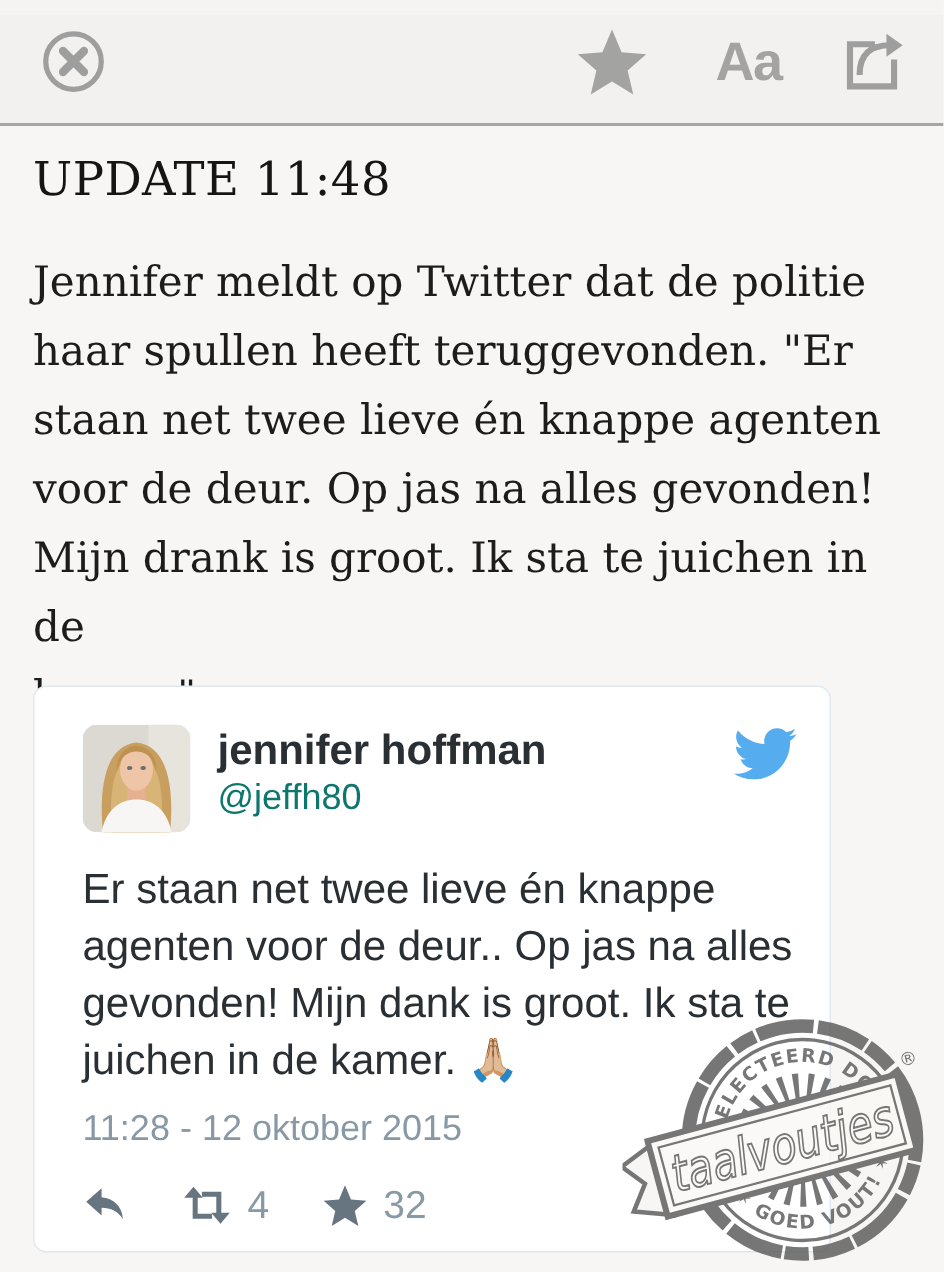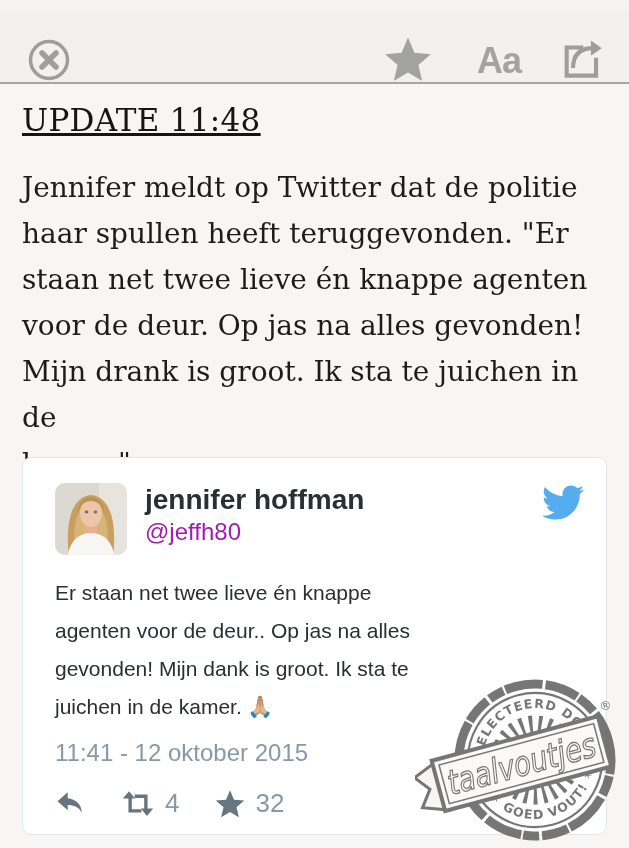--- a/index.html
+++ b/index.html
@@ -7,50 +7,50 @@
     width:629px;height:848px;position:relative;overflow:hidden;
     background:#f7f6f4;
     font-family:"DejaVu Serif", serif;
   }
   
   .topbar{
     position:absolute;left:0;top:0;width:629px;height:82px;
     background:#f2f1ef;border-bottom:2px solid #a5a5a3;
     box-shadow:inset 0 10px 0 rgba(255,255,255,0.25);
   }
-  .tb-icon{position:absolute;top:0;height:82px;display:flex;align-items:flex-end;justify-content:center;cursor:pointer;}
+  .tb-icon{position:absolute;top:0;height:82px;display:flex;align-items:center;justify-content:center;cursor:pointer;}
   .tb-close{left:26px;width:46px;}
   .tb-star{left:382px;width:52px;}
   .tb-aa{left:468px;width:62px;color:#a3a3a1;font-family:"Liberation Sans",sans-serif;
          font-weight:bold;font-size:36px;letter-spacing:-1px;}
   .tb-share{left:556px;width:52px;}
   
   .article{position:absolute;left:0;top:84px;width:629px;}
   .article-title{
-    margin:18px 0 0 22px;font-size:31px;color:#151515;letter-spacing:.3px;text-decoration:underline;
+    margin:18px 0 0 22px;font-size:31px;color:#151515;letter-spacing:.3px;
   }
   .article-body{
     margin:27px 18px 0 22px;font-size:28px;line-height:46px;color:#1c1c1c;
     white-space:pre-line;
   }
   
   .tweet-card{
-    position:absolute;left:22px;top:457px;width:585px;height:378px;
+    position:absolute;left:22px;top:457px;width:532px;height:378px;
     box-sizing:border-box;background:#ffffff;border:1px solid #e1e8ed;border-radius:9px;
     padding:25px 22px 0 32px;
     font-family:"Liberation Sans",sans-serif;color:#292f33;
   }
   .tweet-header{display:flex;align-items:flex-start;}
   .avatar{width:72px;height:72px;border-radius:10px;overflow:hidden;flex:none;cursor:pointer;}
   .id-block{margin-left:18px;margin-top:2px;}
   .tweet-name{font-size:28px;font-weight:bold;color:#292f33;line-height:30px;cursor:pointer;}
-  .tweet-handle{font-size:24px;color:#a21caf;line-height:28px;margin-top:3px;cursor:pointer;}
+  .tweet-handle{font-size:24px;color:#0f766e;line-height:28px;margin-top:3px;cursor:pointer;}
   .bird{margin-left:auto;margin-top:2px;cursor:pointer;}
   .tweet-text{
-    margin-top:19px;font-size:21px;line-height:38px;color:#292f33;white-space:pre-line;
+    margin-top:19px;font-size:28px;line-height:38px;color:#292f33;white-space:pre-line;
   }
   .tweet-time{margin-top:13px;font-size:24px;color:#8899a6;}
   .tweet-actions{margin-top:19px;display:flex;align-items:center;height:34px;}
   .act{display:flex;align-items:center;cursor:pointer;}
   .act + .act{margin-left:36px;}
   .act-count{font-size:26px;color:#8899a6;margin-left:10px;font-weight:normal;}
   
   .stamp{position:absolute;left:415px;top:640px;width:240px;height:240px;opacity:.82;pointer-events:none;}
   .stamp text{font-family:"DejaVu Sans",sans-serif;}
 </style>
@@ -115,21 +115,21 @@
       <svg width="42" height="35" viewBox="0 0 24 20">
         <path fill="#55acee" d="M24 2.557c-.883.392-1.832.656-2.828.775 1.017-.609 1.798-1.574 2.165-2.724-.951.564-2.005.974-3.127 1.195C19.313.846 18.032.248 16.616.248c-3.179 0-5.515 2.966-4.797 6.045C7.728 6.088 4.1 4.128 1.671 1.149.381 3.362 1.002 6.257 3.194 7.723c-.806-.026-1.566-.247-2.229-.616-.054 2.281 1.581 4.415 3.949 4.89-.693.188-1.452.232-2.224.084.626 1.956 2.444 3.379 4.6 3.419-2.07 1.623-4.678 2.348-7.29 2.04 2.179 1.397 4.768 2.212 7.548 2.212 9.142 0 14.307-7.721 13.995-14.646C22.505 4.411 23.34 3.544 24 2.557z"></path>
       </svg>
     </div>
   </div>
 
   <div class="tweet-text">Er staan net twee lieve én knappe
 agenten voor de deur.. Op jas na alles
 gevonden! Mijn dank is groot. Ik sta te
 juichen in de kamer. 🙏🏼</div>
-  <div class="tweet-time">11:41 - 12 oktober 2015</div>
+  <div class="tweet-time">11:28 - 12 oktober 2015</div>
 
   <div class="tweet-actions">
     <div class="act">
       <svg width="30" height="25" viewBox="0 0 26 22">
         <path d="M11 1 L2 9 L11 17 L11 12.4 C16.5 12.4 20.6 14.4 23.5 19 C23 11.5 18 7 11 6.3 Z" fill="#66757f"></path>
       </svg>
     </div>
     <div class="act">
       <svg width="34" height="27" viewBox="0 0 30 24">
         <polygon points="7,1 12.5,7.5 9.5,7.5 9.5,17 18,17 18,20 6.5,20 6.5,7.5 1.5,7.5" fill="#66757f"></polygon>

